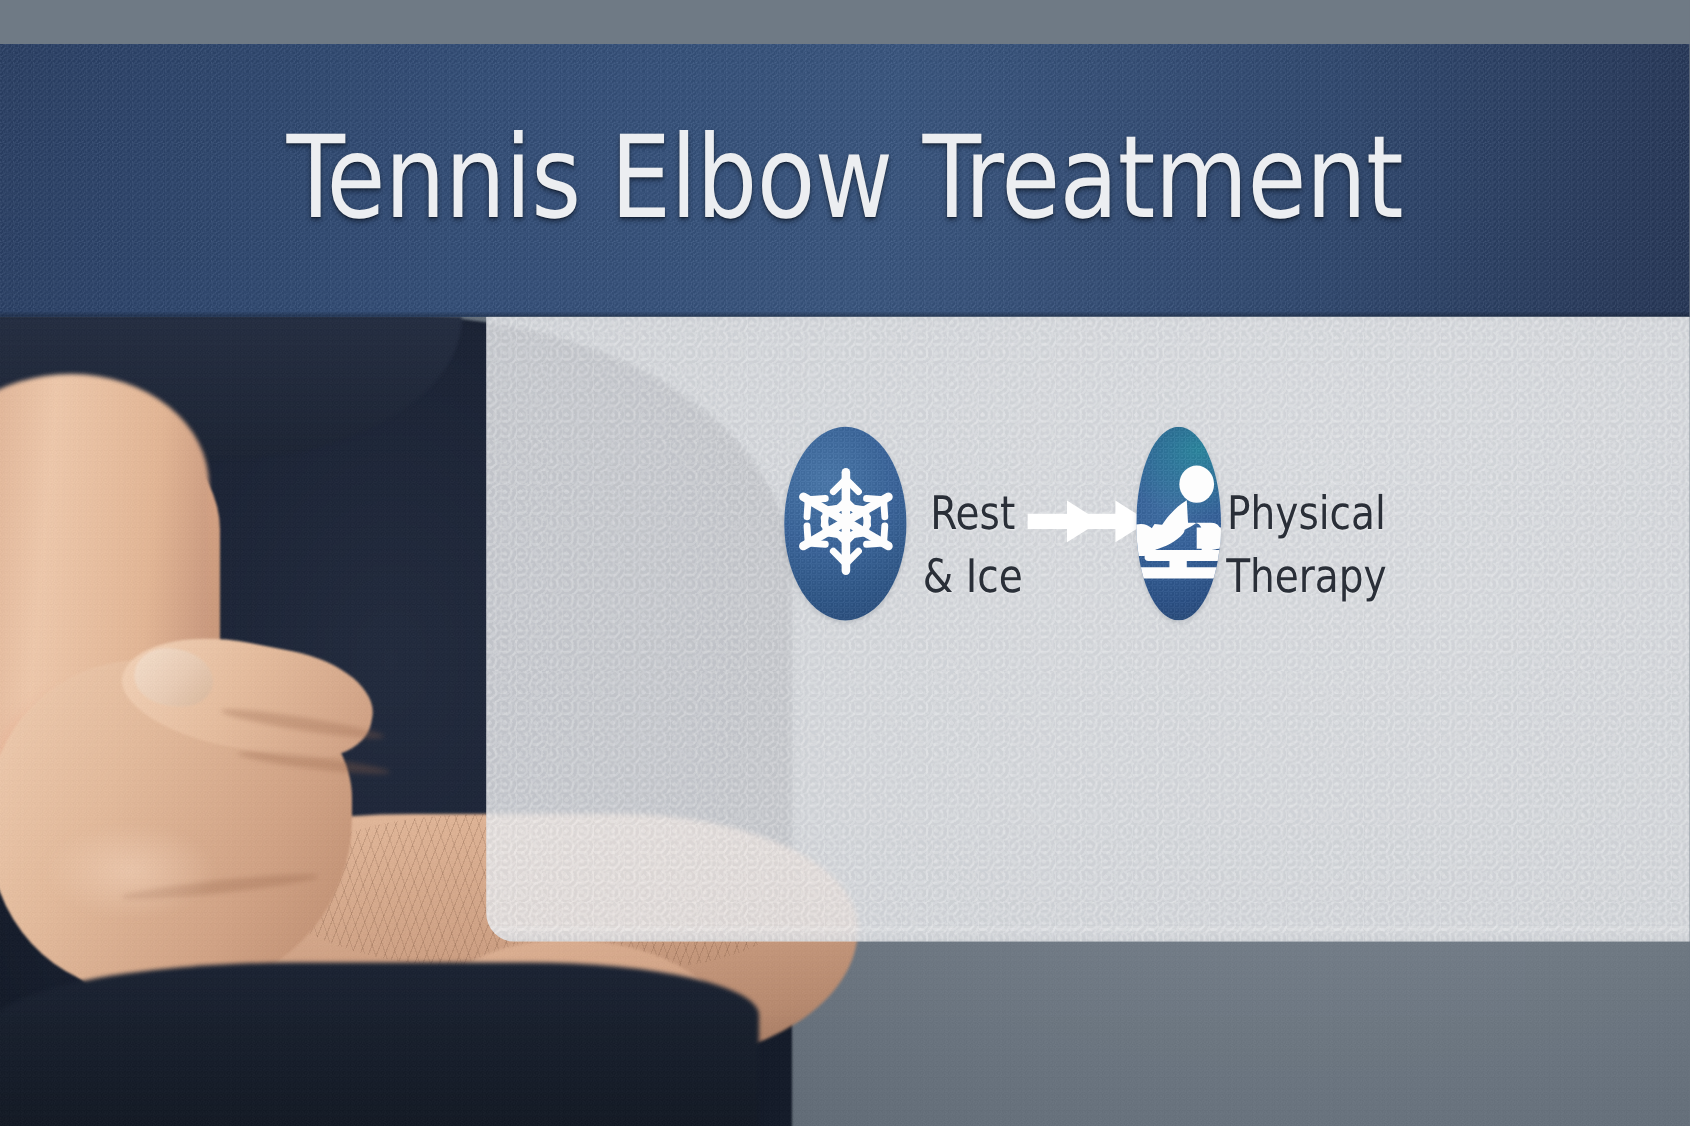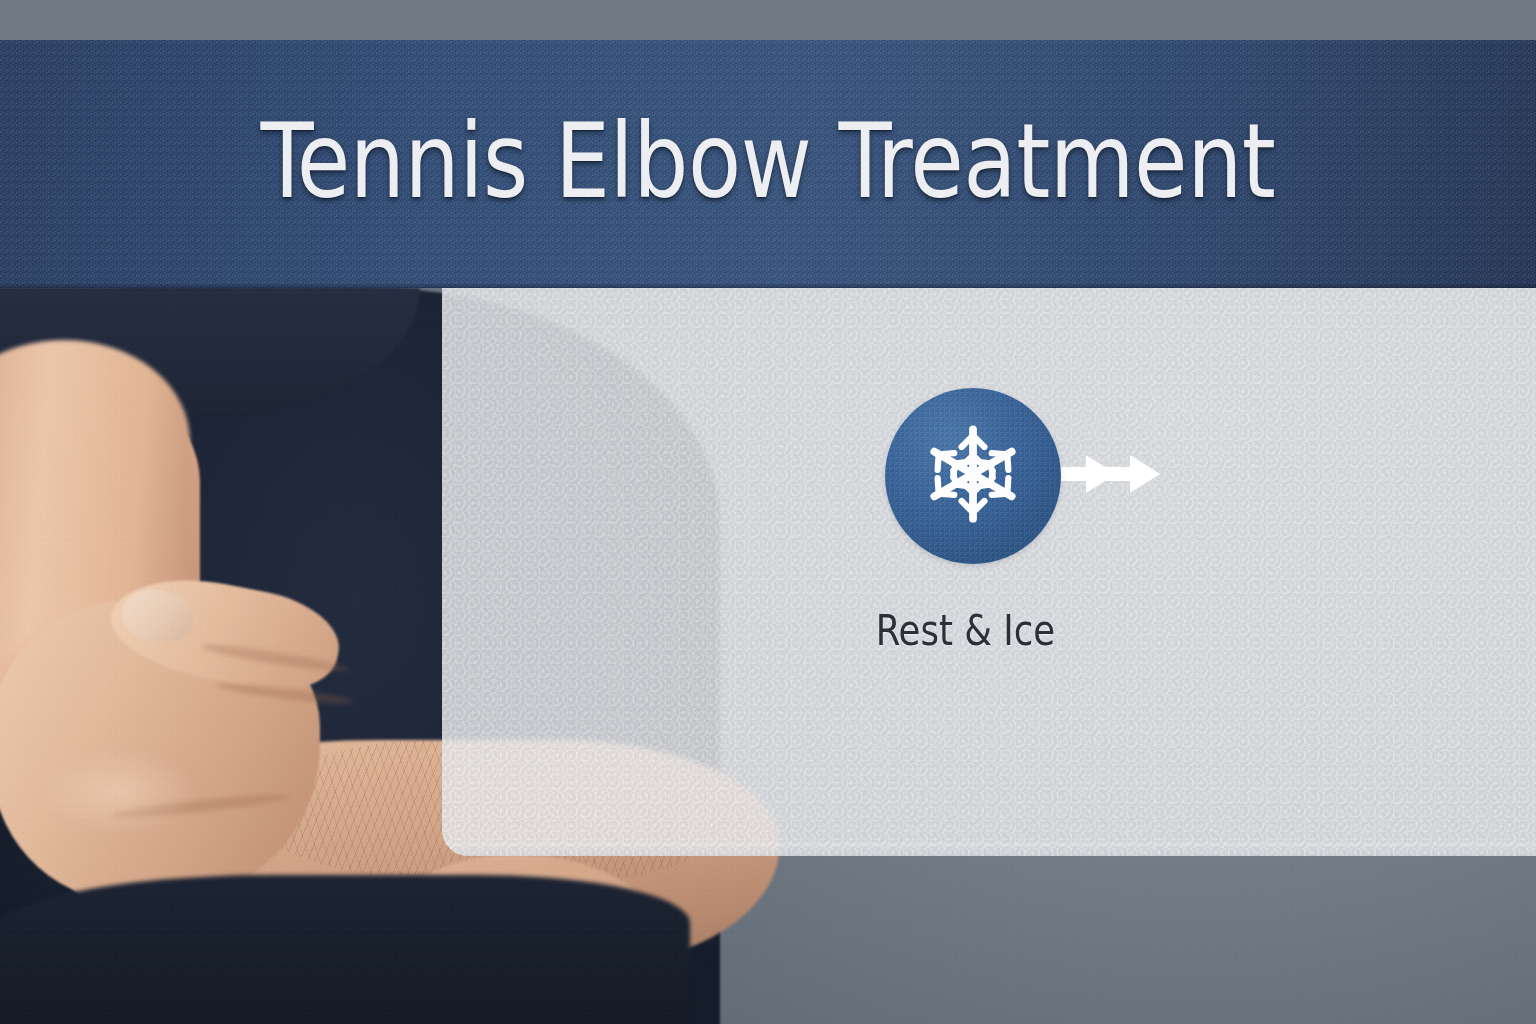--- a/index.html
+++ b/index.html
@@ -184,21 +184,21 @@
   }
   .panel-inner {
     position:absolute; inset:0; z-index:2;
   }
 
   
   .steps {
     position:absolute; left:0; top:100px; width:1094px;
     display:flex; align-items:flex-start; justify-content:center;
   }
-  .step { width:232px; display:flex; flex-direction:column; align-items:flex-end; }
+  .step { width:232px; display:flex; flex-direction:row; align-items:center; }
   .circle {
     width:176px; height:176px; border-radius:50%;
     display:flex; align-items:center; justify-content:center;
     position:relative; overflow:hidden;
     box-shadow:0 2px 5px rgba(40,50,70,.16);
   }
   .circle::after {
     content:""; position:absolute; inset:0; border-radius:50%;
     background-image:
       repeating-radial-gradient(circle at 30% 30%, rgba(255,255,255,.07) 0 1px, rgba(0,0,0,.07) 1px 3px);
@@ -321,19 +321,52 @@
 
 
         <div class="arrow-wrap">
           <span>
             <svg width="66" height="44" viewBox="0 0 66 44">
               <path d="M0 15 H36 V3 L66 22 L36 41 V29 H0 Z" fill="#ffffff"></path>
             </svg>
           </span>
         </div>
 
+        <div class="step">
+          <div class="circle c3">
+            <span class="glyph">
+              <svg width="124" height="124" viewBox="0 0 110 110" fill="none">
+                <g fill="#fdfdfd">
+
+                  <ellipse cx="70" cy="25" rx="14" ry="15"></ellipse>
+
+                  <path d="M62 38 C52 44 44 54 41 60 C39 64 42 68 47 67 C55 65 64 60 70 56 L82 56 C87 56 90 60 90 65 L90 72 C90 76 86 78 82 78 L74 78 L74 62 C74 58 71 56 67 56 L63 56 Z"></path>
+
+                  <path d="M48 58 C42 61 36 65 33 69 C30 73 33 78 38 76 C44 73 51 69 56 65 Z"></path>
+
+                  <path d="M30 66 C26 68 24 72 26 76 C28 80 33 80 36 77 L40 72 Z"></path>
+
+                  <path d="M70 60 L96 60 C101 60 104 64 104 69 C104 74 100 77 95 77 L70 77 Z"></path>
+
+                  <rect x="28" y="78" width="70" height="9" rx="3"></rect>
+
+                  <rect x="16" y="92" width="86" height="9" rx="4"></rect>
+                  <rect x="48" y="86" width="14" height="8"></rect>
+
+                  <ellipse cx="25" cy="70" rx="13" ry="13"></ellipse>
+
+                  <path d="M32 64 C40 60 48 57 54 57 C59 57 62 61 59 65 C54 71 44 76 36 78 L30 78 Z"></path>
+
+                  <path d="M44 58 C42 66 39 74 36 79 C34 83 29 83 28 79 C27 74 31 64 36 57 Z"></path>
+                </g>
+              </svg>
+            </span>
+          </div>
+          <div class="step-label">Physical
+Therapy</div>
+        </div>
 
       </div>
     </div>
     <div class="panel-foot"></div>
   </div>
 
 </div>
 
 </body></html>

